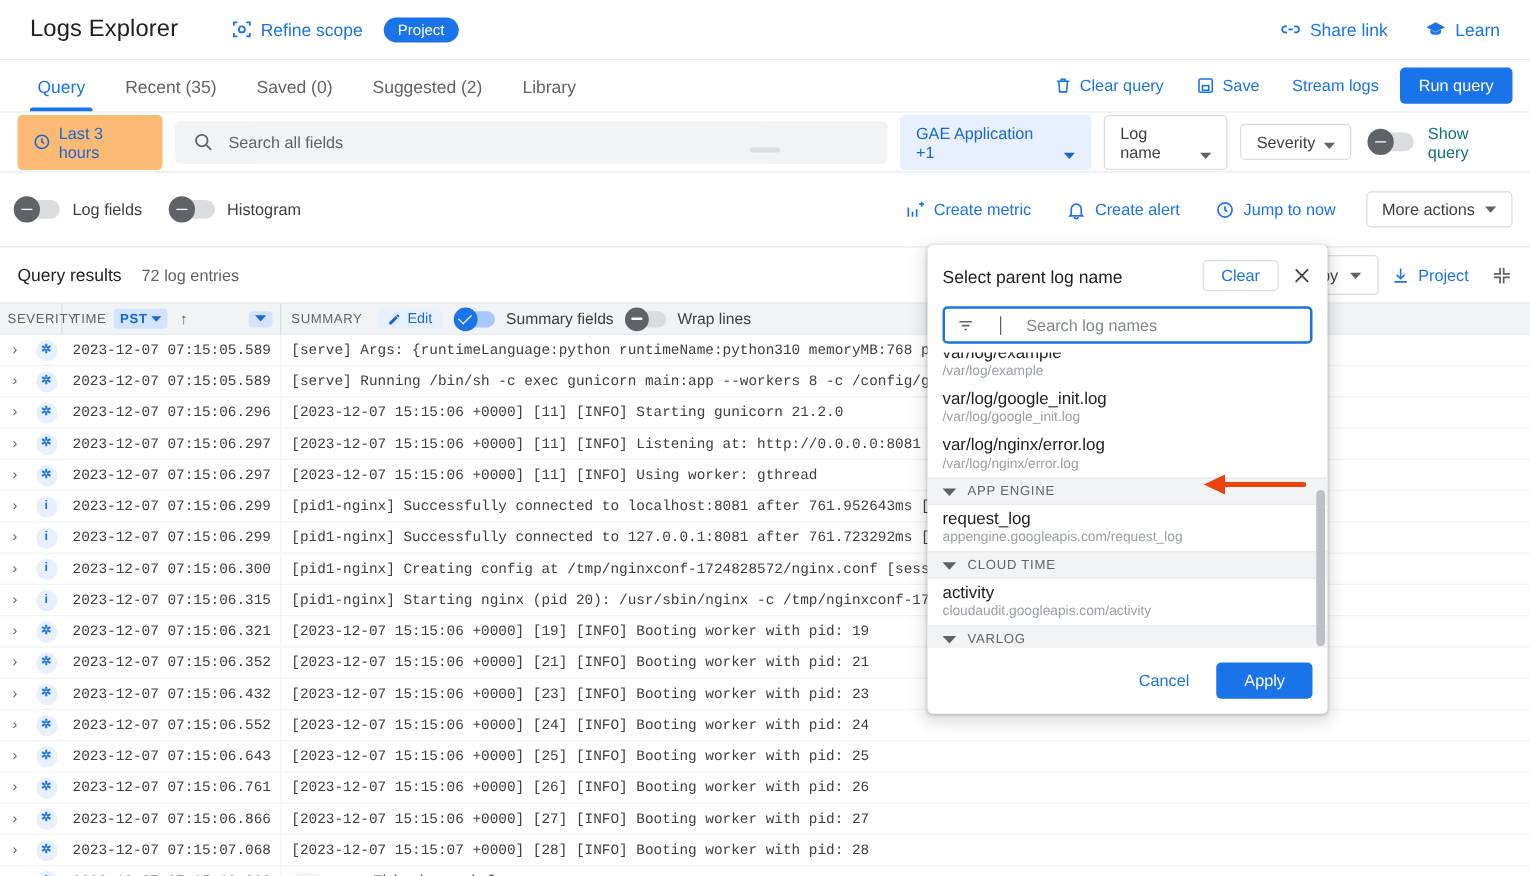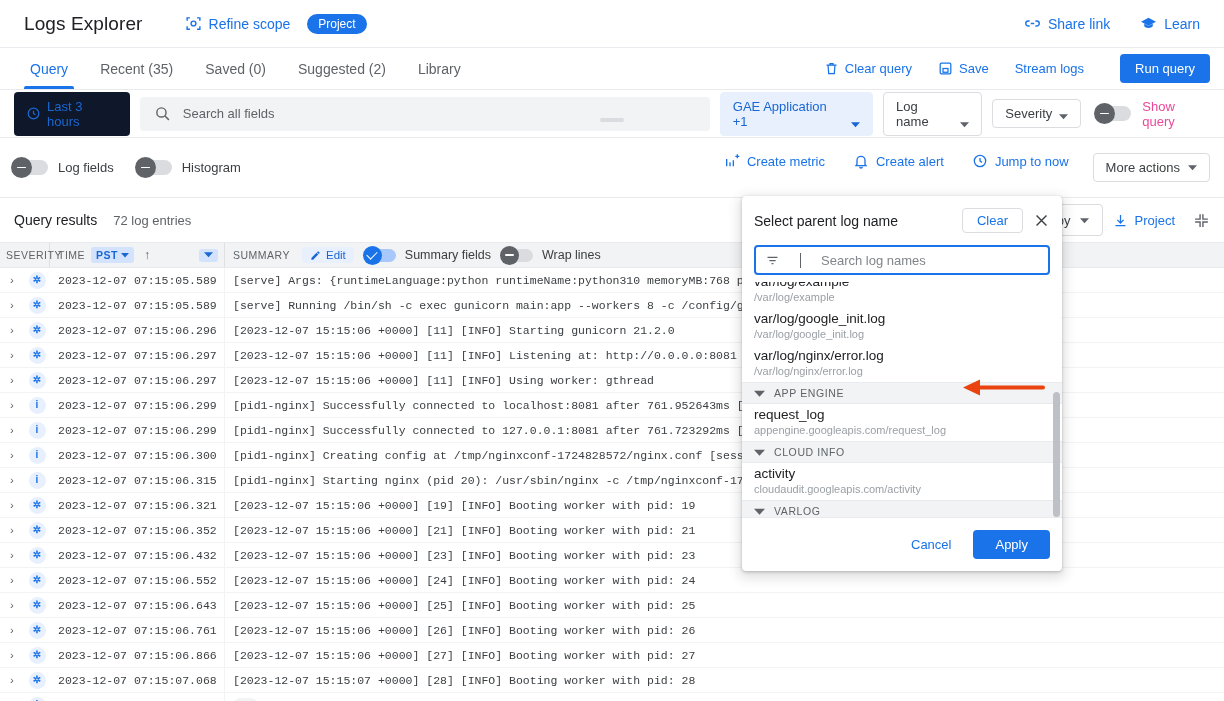--- a/index.html
+++ b/index.html
@@ -52,31 +52,31 @@
   }
   .tabrow-right { margin-left:auto; display:flex; align-items:center; gap:0; }
   .tr-btn {
     display:flex; align-items:center; gap:6px;
     color:#1a73e8; font-size:13px; font-weight:500;
     padding:0 13px; cursor:pointer; height:100%;
   }
   .run-query {
     background:#1a73e8; color:#fff; border-radius:4px;
     padding:7px 15px; font-size:13px; font-weight:500;
-    margin-left:23px; align-self:center; cursor:pointer;
+    margin-left:4px; align-self:center; cursor:pointer;
   }
 
   
   .searchrow {
     height:47px; display:flex; align-items:center; gap:10px;
     padding:0 14px; position:relative;
   }
   .timechip {
     display:flex; align-items:center; gap:6px;
-    background:#0f172a; color:#1967d2; border-radius:4px;
+    background:#fdba74; color:#1967d2; border-radius:4px;
     padding:7px 12px; font-size:13px; font-weight:500; cursor:pointer;
   }
   .searchbox {
     flex:0 0 570px; height:34px; background:#f1f3f4; border-radius:4px;
     display:flex; align-items:center; gap:12px; padding:0 14px;
     color:#5f6368; font-size:13px; cursor:text;
   }
   .filterchip {
     display:flex; align-items:flex-end; gap:7px;
     border:1px solid #dadce0; border-radius:4px;
@@ -94,35 +94,35 @@
     display:flex; align-items:center; justify-content:center;
   }
   .toggle .knob:after { content:""; width:9px; height:1.6px; background:#fff; border-radius:1px; }
   .toggle.on { background:#a8c7fa; }
   .toggle.on .knob { left:auto; right:-3px; background:#1a73e8; }
   .toggle.on .knob:after {
     content:""; width:5px; height:9px; border:solid #fff; border-width:0 1.8px 1.8px 0;
     transform:rotate(45deg); margin-top:-2px; background:none; border-radius:0;
   }
   .showquery-wrap { display:flex; align-items:center; gap:11px; margin-left:6px; }
-  .showquery-label { font-size:13px; color:#ec4899; }
+  .showquery-label { font-size:13px; color:#0f766e; }
 
   .drag-handle {
     position:absolute; left:600px; top:118px; width:24px; height:4px;
     background:#dadce0; border-radius:2px;
   }
 
   
   .optrow {
     height:61px; display:flex; align-items:center; gap:0;
     padding:0 14px; border-top:1px solid #e8eaed; border-bottom:1px solid #e8eaed;
   }
   .opt-toggle { display:flex; align-items:center; gap:10px; margin-right:24px; }
   .opt-toggle span { font-size:13px; color:#3c4043; }
-  .optrow-right { margin-left:auto; display:flex; align-items:flex-start; gap:4px; }
+  .optrow-right { margin-left:auto; display:flex; align-items:center; gap:4px; }
   .or-btn { display:flex; align-items:center; gap:7px; color:#1a73e8; font-size:13px; font-weight:500; padding:0 12px; cursor:pointer; }
   .more-actions {
     display:flex; align-items:center; gap:8px;
     border:1px solid #dadce0; border-radius:4px; padding:6px 12px;
     font-size:13px; color:#3c4043; cursor:pointer; margin-left:8px;
   }
 
   
   .resheader {
     height:44px; display:flex; align-items:center; padding:0 14px;
@@ -702,21 +702,21 @@
         <span>APP ENGINE</span>
       </div>
       <div class="li">
         <div class="n">request_log</div>
         <div class="s">appengine.googleapis.com/request_log</div>
       </div>
       <div class="grp">
         <svg width="11" height="11" viewBox="0 0 10 10" fill="#5f6368">
           <path d="M0 2.5h10L5 8z"></path>
         </svg>
-        <span>CLOUD INFO</span>
+        <span>CLOUD TIME</span>
       </div>
       <div class="li">
         <div class="n">activity</div>
         <div class="s">cloudaudit.googleapis.com/activity</div>
       </div>
       <div class="grp">
         <svg width="11" height="11" viewBox="0 0 10 10" fill="#5f6368">
           <path d="M0 2.5h10L5 8z"></path>
         </svg>
         <span>VARLOG</span>

